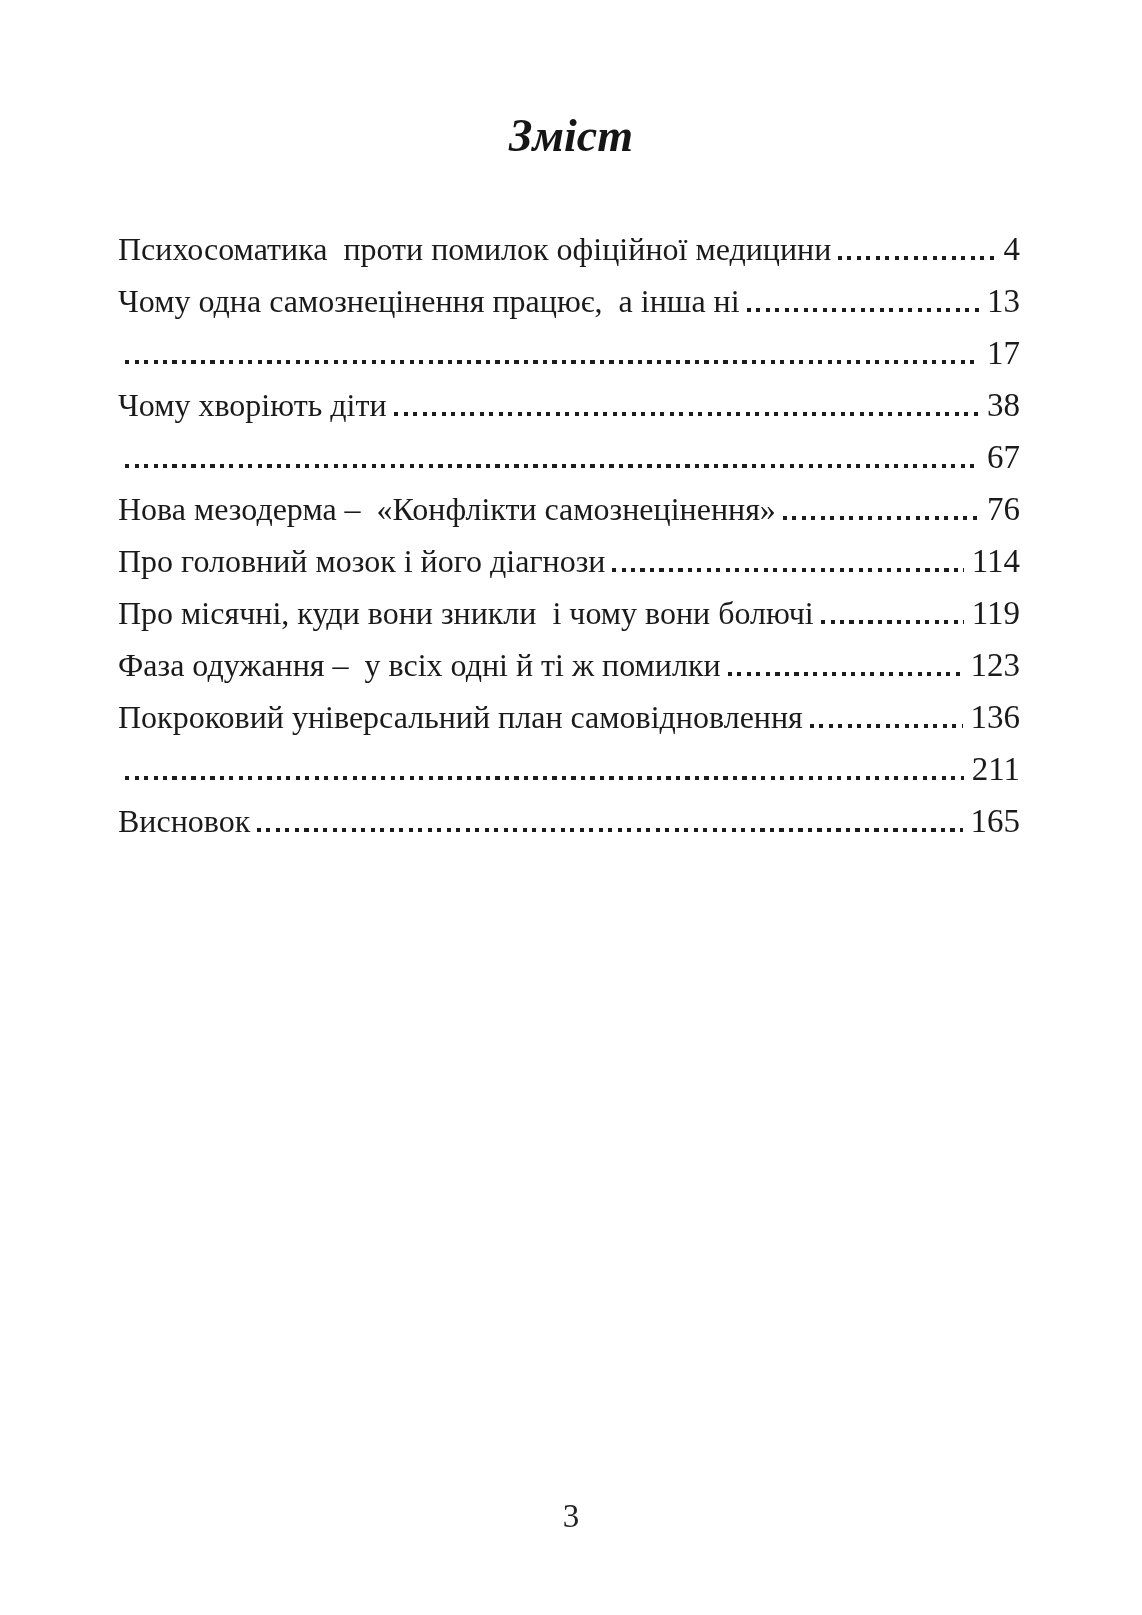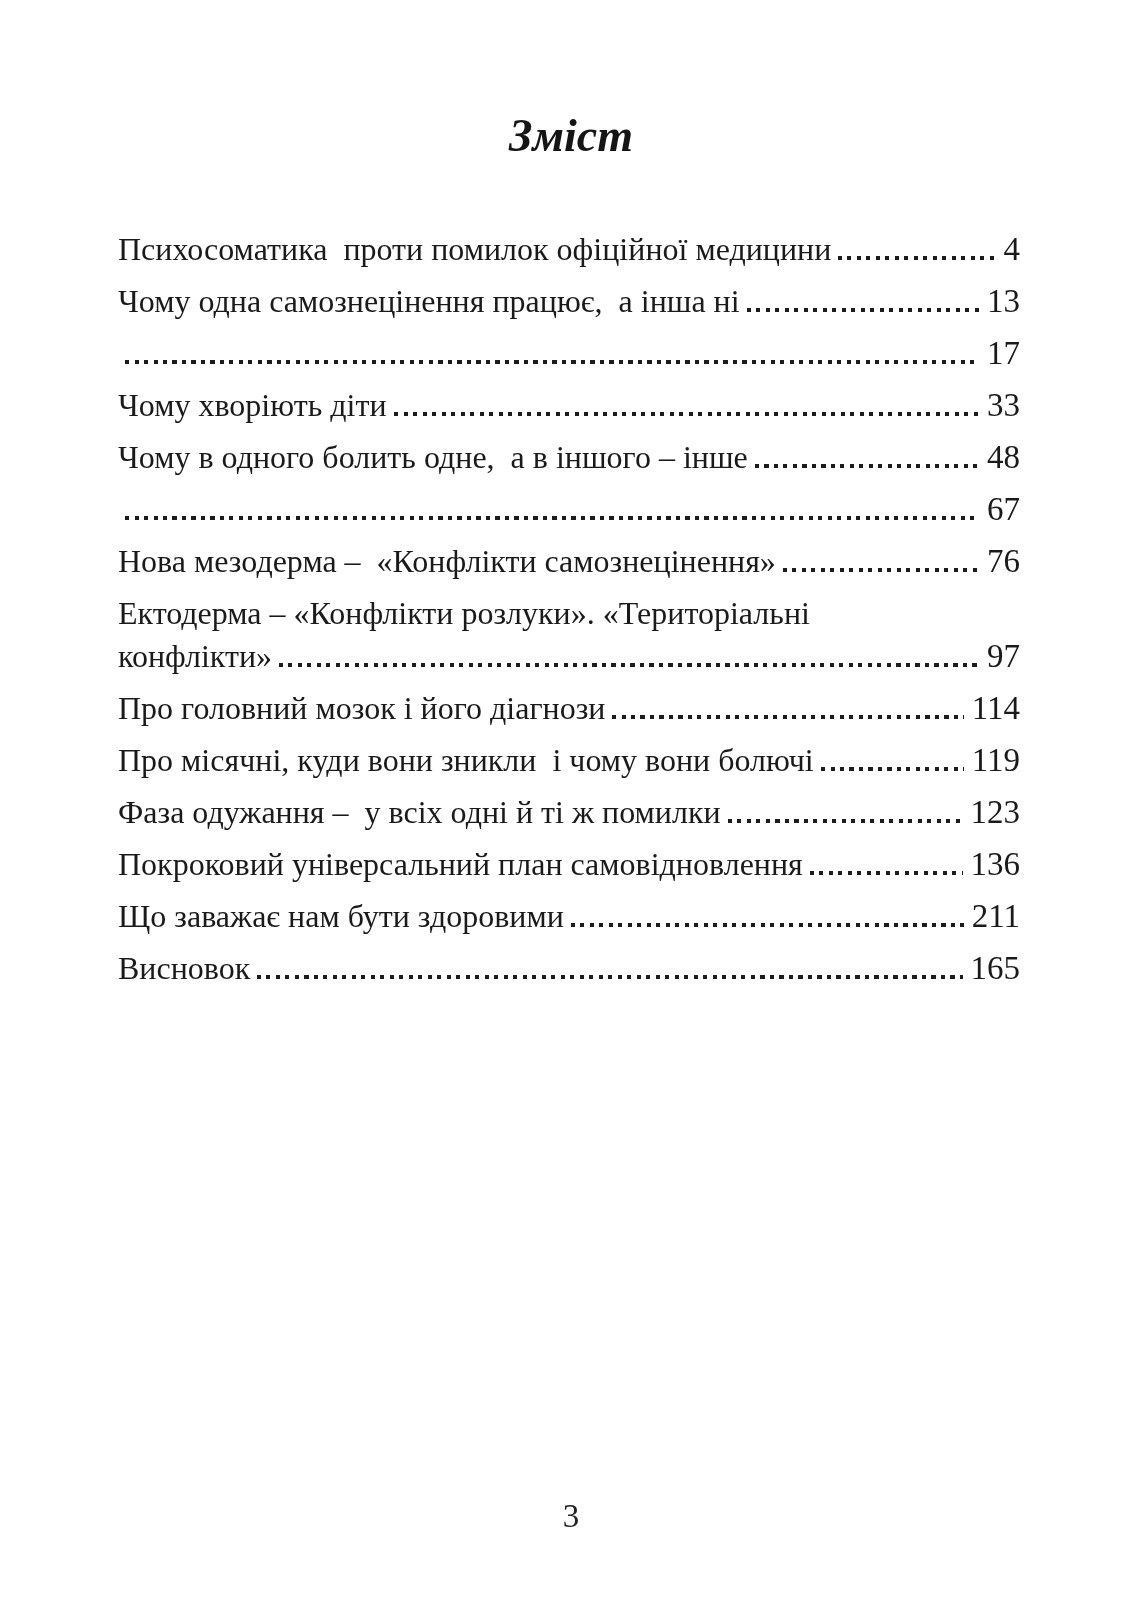--- a/index.html
+++ b/index.html
@@ -99,51 +99,34 @@
       <div class="toc-entry">
         <div class="toc-line">
           <span class="dot-leader"></span>
           <span class="toc-entry-page">17</span>
         </div>
       </div>
       <div class="toc-entry">
         <div class="toc-line">
           <span class="toc-entry-title">Чому хворіють діти</span>
           <span class="dot-leader"></span>
-          <span class="toc-entry-page">33</span>
-        </div>
-      </div>
-      <div class="toc-entry">
-        <div class="toc-line">
-          <span class="toc-entry-title">Чому в одного болить одне,  а в іншого – інше</span>
-          <span class="dot-leader"></span>
-          <span class="toc-entry-page">48</span>
+          <span class="toc-entry-page">38</span>
         </div>
       </div>
       <div class="toc-entry">
         <div class="toc-line">
           <span class="dot-leader"></span>
           <span class="toc-entry-page">67</span>
         </div>
       </div>
       <div class="toc-entry">
         <div class="toc-line">
           <span class="toc-entry-title">Нова мезодерма –  «Конфлікти самознецінення»</span>
           <span class="dot-leader"></span>
           <span class="toc-entry-page">76</span>
-        </div>
-      </div>
-      <div class="toc-entry">
-        <div class="toc-line">
-          <span class="toc-entry-title">Ектодерма – «Конфлікти розлуки». «Територіальні</span>
-        </div>
-        <div class="toc-line">
-          <span class="toc-entry-title">конфлікти»</span>
-          <span class="dot-leader"></span>
-          <span class="toc-entry-page">97</span>
         </div>
       </div>
       <div class="toc-entry">
         <div class="toc-line">
           <span class="toc-entry-title">Про головний мозок і його діагнози</span>
           <span class="dot-leader"></span>
           <span class="toc-entry-page">114</span>
         </div>
       </div>
       <div class="toc-entry">
@@ -162,21 +145,20 @@
       </div>
       <div class="toc-entry">
         <div class="toc-line">
           <span class="toc-entry-title">Покроковий універсальний план самовідновлення</span>
           <span class="dot-leader"></span>
           <span class="toc-entry-page">136</span>
         </div>
       </div>
       <div class="toc-entry">
         <div class="toc-line">
-          <span class="toc-entry-title">Що заважає нам бути здоровими</span>
           <span class="dot-leader"></span>
           <span class="toc-entry-page">211</span>
         </div>
       </div>
       <div class="toc-entry">
         <div class="toc-line">
           <span class="toc-entry-title">Висновок</span>
           <span class="dot-leader"></span>
           <span class="toc-entry-page">165</span>
         </div>

